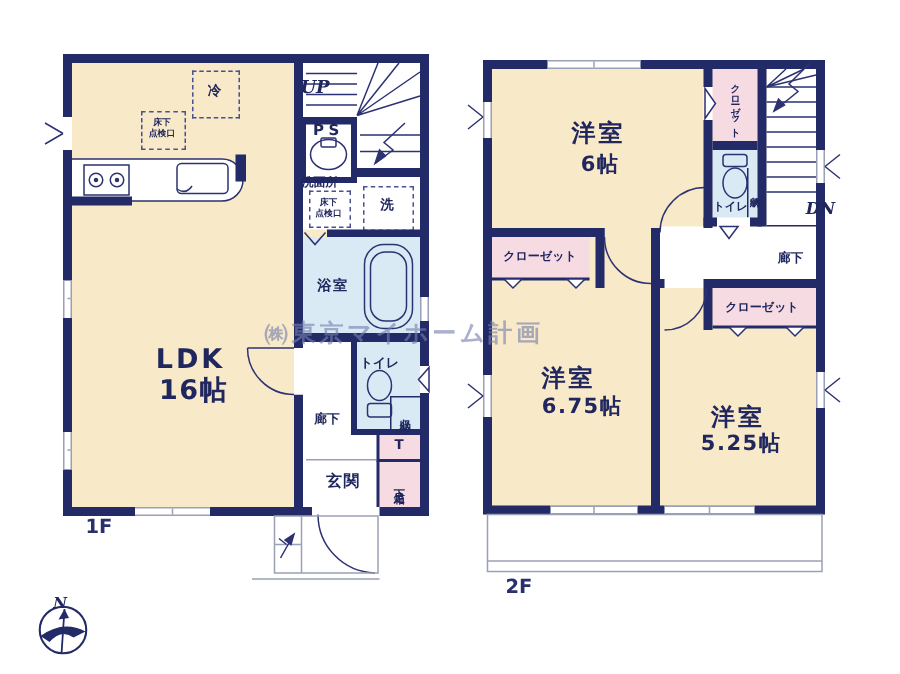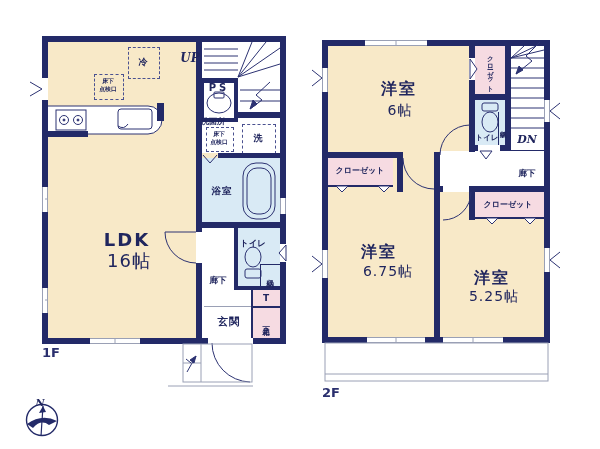--- a/index.html
+++ b/index.html
@@ -15,26 +15,26 @@
   .gray{background:#9aa0b5;}
   .dash{position:absolute;border:1px dashed #4a5190;z-index:3;}
   .win{position:absolute;background:#fff;box-sizing:border-box;z-index:5;}
   .win-h{border-top:1px solid #9aa0b5;border-bottom:1px solid #9aa0b5;}
   .win-v{border-left:1px solid #9aa0b5;border-right:1px solid #9aa0b5;}
   .gap{position:absolute;background:#fff;z-index:5;}
   .lab{position:absolute;transform:translate(-50%,-50%);white-space:nowrap;line-height:1;
        color:#20265e;z-index:7;text-align:center;}
   .vtext{writing-mode:vertical-rl;text-orientation:upright;letter-spacing:1px;}
   .big{font-size:16px;font-weight:600;letter-spacing:2px;}
-  .size{font-size:14px;font-weight:400;letter-spacing:1px;}
+  .size{font-size:14px;font-weight:700;letter-spacing:1px;}
   .med{font-size:10px;font-weight:600;letter-spacing:1px;}
   .sm{font-size:9px;font-weight:600;}
   .tiny{font-size:6.5px;font-weight:600;line-height:1.2;transform:translate(-50%,-50%) scale(.9);}
-  .stair-lab{font-family:"DejaVu Serif","Liberation Serif",serif;font-style:italic;font-weight:700;font-size:12px;}
-  .floor-lab{font-size:13px;font-weight:600;color:#2a2f6e;}
+  .stair-lab{font-family:"DejaVu Serif","Liberation Serif",serif;font-style:italic;font-weight:700;font-size:12px;margin-left:20px;}
+  .floor-lab{font-size:13px;font-weight:600;color:#2a2f6e;margin-left:15px;}
   .wm{position:absolute;left:176px;top:212px;z-index:9;font-size:16px;font-weight:700;
       letter-spacing:2.5px;color:rgba(118,128,175,.62);white-space:nowrap;}
   svg.overlay{position:absolute;left:0;top:0;z-index:6;pointer-events:none;}
 </style>
 </head>
 <body>
 
 <div class="canvas">
 
   <div class="plan" style="left:42px;top:36px;width:244px;height:308px;"></div>
@@ -262,13 +262,14 @@
   <div class="lab sm" style="left:360px;top:171px;font-size:8px;">クローゼット</div>
   <div class="lab sm" style="left:508px;top:205px;font-size:8px;">クローゼット</div>
   <div class="lab big" style="left:379px;top:252px;">洋室</div>
   <div class="lab size" style="left:388px;top:271px;">6.75帖</div>
   <div class="lab big" style="left:492px;top:278px;">洋室</div>
   <div class="lab size" style="left:494px;top:296px;">5.25帖</div>
   <div class="lab floor-lab" style="left:331px;top:392px;">2F</div>
 
   <div class="lab" style="left:40px;top:403px;font-size:10px;font-style:italic;font-weight:700;font-family:'DejaVu Serif','Liberation Serif',serif;">N</div>
 
+  <div class="wm">㈱東京マイホーム計画</div>
 </div>
 
 </body></html>

